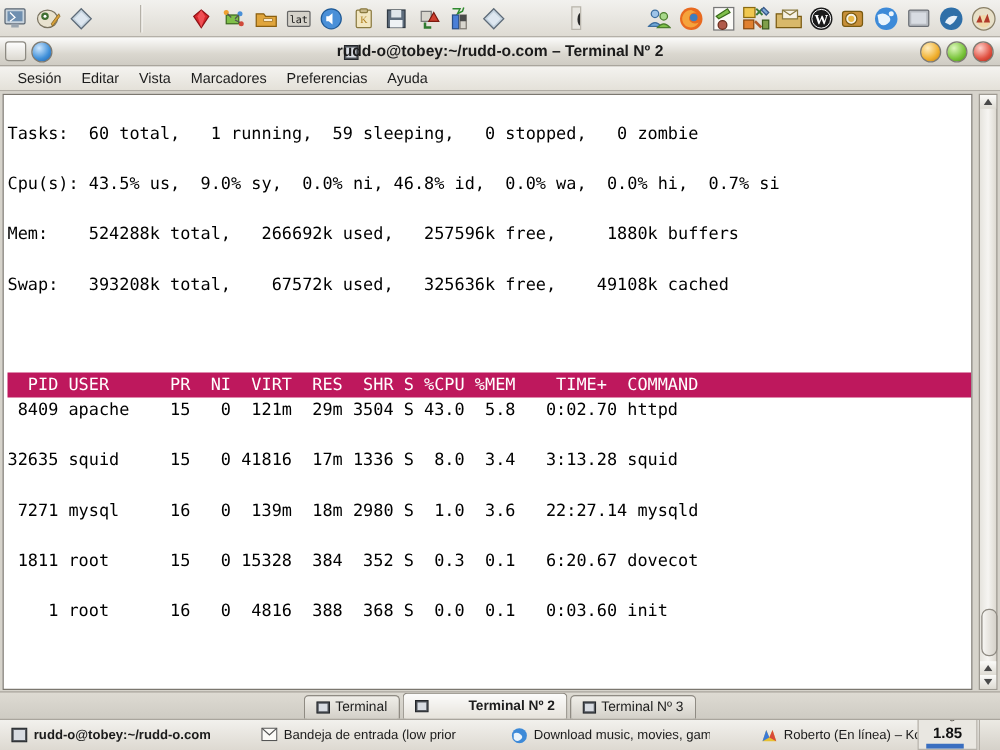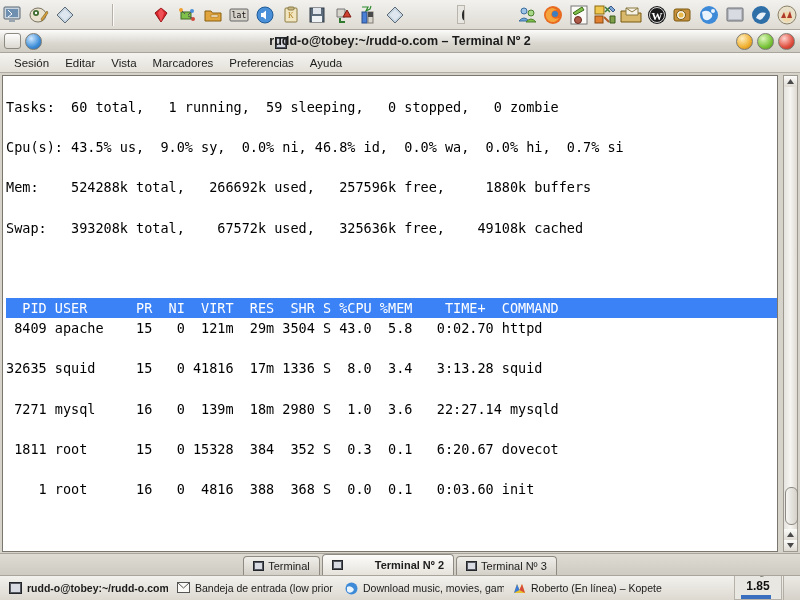--- a/index.html
+++ b/index.html
@@ -91,21 +91,21 @@
     box-sizing:border-box;overflow:hidden;
   }
   .term-inner{
     font-family:"DejaVu Sans Mono",monospace;
     font-size:13.5px;line-height:20.1px;
     color:#000;white-space:pre;
     padding:1px 0 0 3px;
     letter-spacing:0px;
   }
   .hdrrow{
-    background:#3b82f6;color:#fff;display:inline-block;
+    background:#be185d;color:#fff;display:inline-block;
     width:100%;
   }
   .scrollbar{
     position:absolute;right:2px;top:2px;width:15px;height:477px;
     background:linear-gradient(90deg,#e6e4de,#f6f5f2,#ddd9d1);
     border:1px solid #9d9991;box-sizing:border-box;
   }
   .sb-arrow{
     width:13px;height:11px;display:flex;align-items:center;justify-content:center;
     background:linear-gradient(#fbfbf9,#dedbd3);
@@ -141,21 +141,21 @@
     height:21px;font-weight:bold;gap:32px;
   }
   .tabicon{width:11px;height:10px;}
 
   
   .taskbar{
     position:absolute;left:0;top:575px;width:800px;height:25px;
     background:linear-gradient(#f2f1ed,#ddd9d1);
     border-top:1px solid #a9a59d;
     display:flex;align-items:center;
-    box-sizing:border-box;overflow:hidden;
+    box-sizing:border-box;overflow:hidden;gap:32px;
   }
   .task{
     display:flex;align-items:center;gap:5px;
     height:19px;padding:0 6px;margin-left:3px;
     font-size:10.5px;color:#1b1b1b;
     max-width:165px;overflow:hidden;white-space:nowrap;
     box-sizing:border-box;
   }
   .task.current{font-weight:bold;}
   .tskicon{width:13px;height:13px;flex:0 0 13px;}

